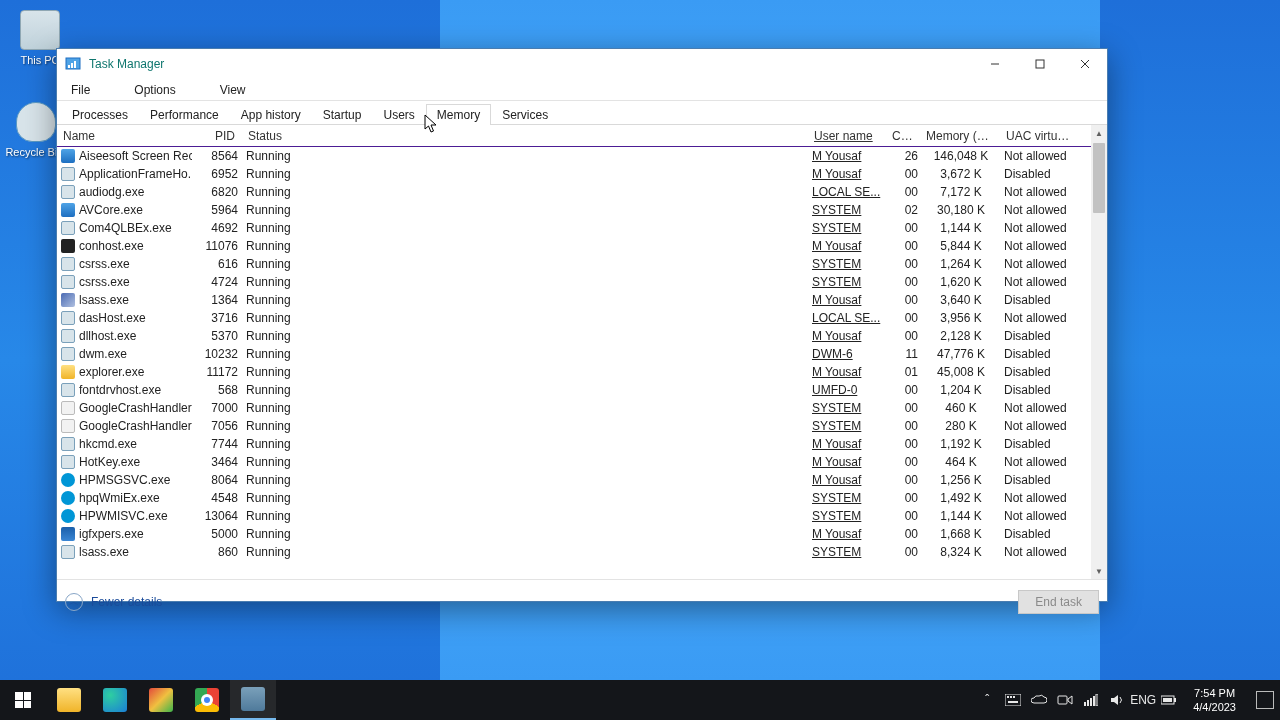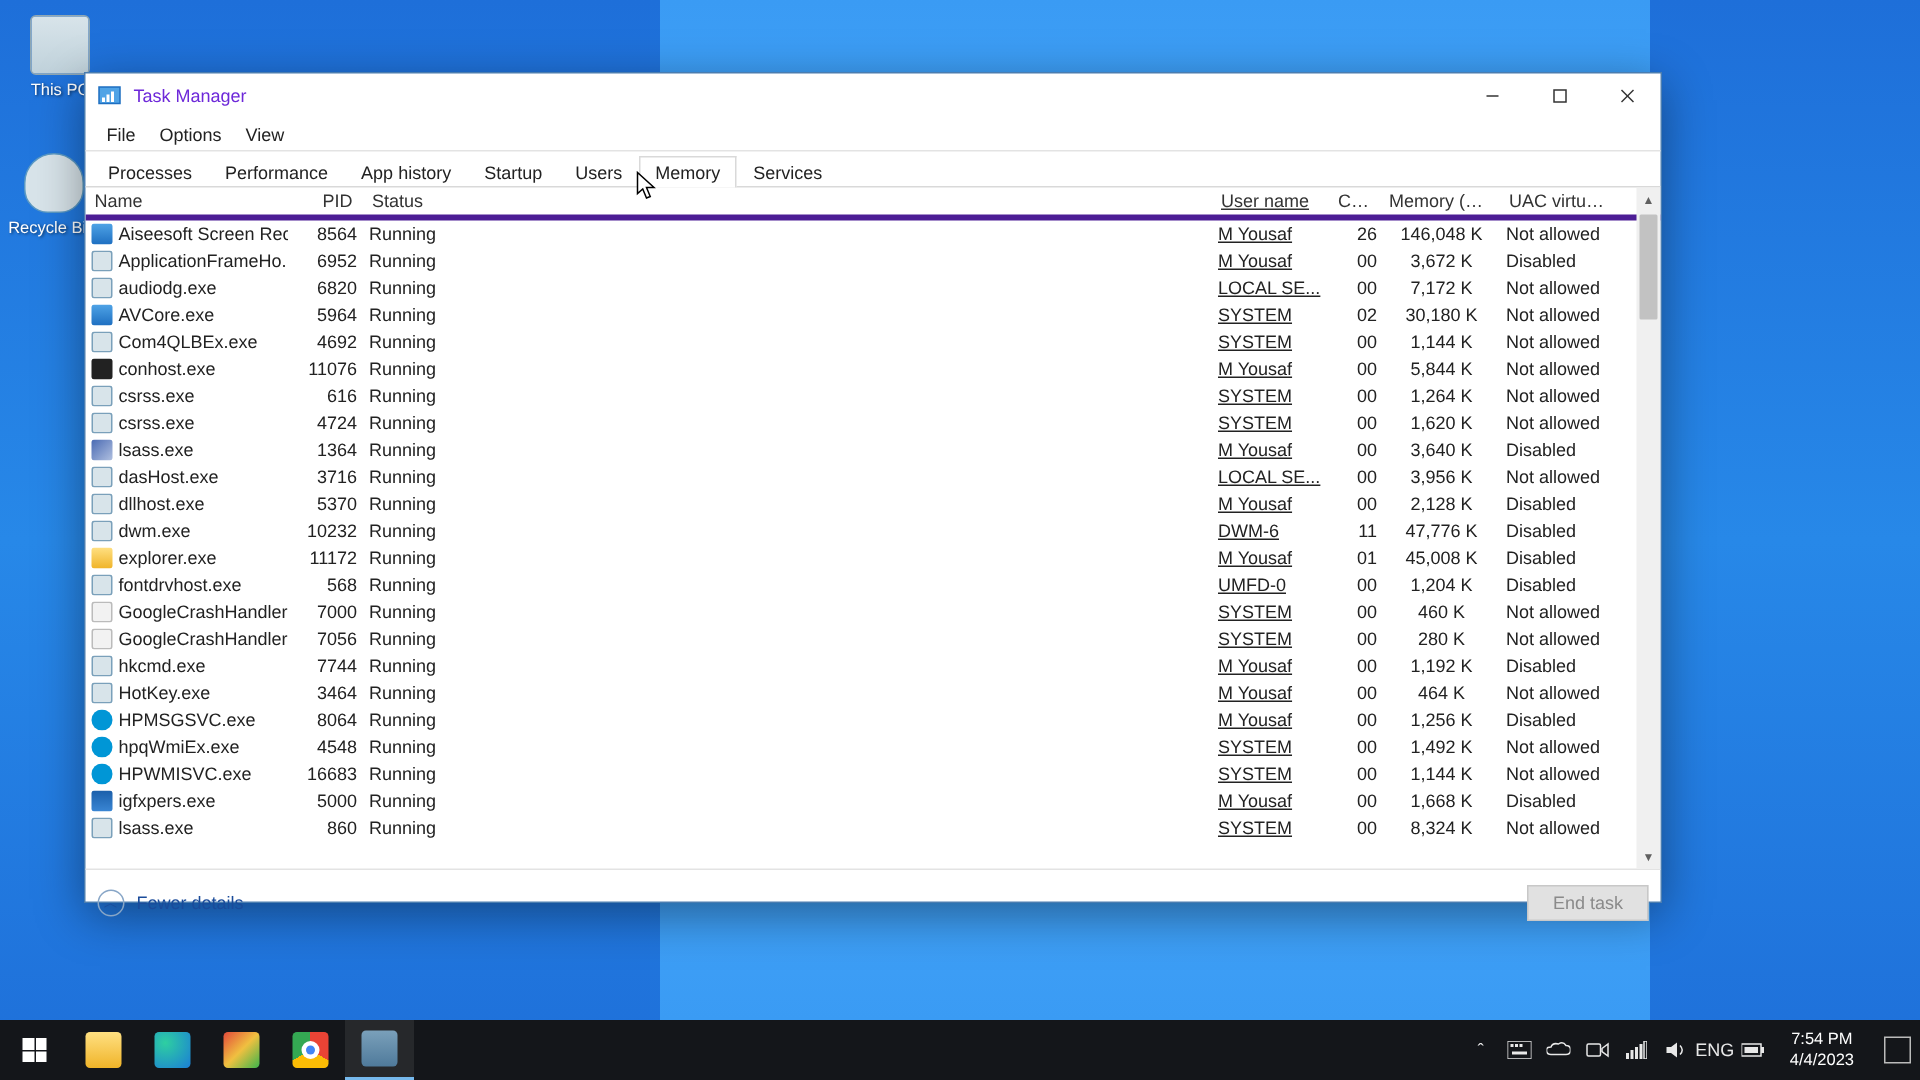--- a/index.html
+++ b/index.html
@@ -60,38 +60,39 @@
     align-items: center;
     padding-left: 8px;
     position: relative;
   }
   .title-icon {
     width: 16px; height: 16px;
     margin-right: 8px;
     display: inline-block;
   }
   .title-icon svg { width: 16px; height: 16px; display: block; }
-  .title-text { font-size: 12px; color: #6d28d9; }
+  .title-text { font-size: 12px; color: #0f766e; }
   .win-controls {
     position: absolute;
     right: 0; top: 0;
     display: flex;
   }
   .win-btn {
     width: 45px; height: 30px;
     display: flex; align-items: center; justify-content: center;
     color: #333;
   }
 
   .menubar {
     height: 22px;
     display: flex;
     align-items: center;
     padding: 0 6px;
     border-bottom: 1px solid #e3e3e3;
+    gap: 28px;
   }
   .menu-item {
     padding: 2px 8px;
     font-size: 12px;
     color: #222;
   }
 
   .tabbar {
     height: 24px;
     display: flex;
@@ -113,21 +114,21 @@
     background: #fff;
   }
 
   .table-container {
     position: relative;
     height: 454px;
     overflow: hidden;
   }
   .header-row {
     height: 22px;
-    border-bottom: 4px solid #4c1d95;
+    border-bottom: 1px solid #4c1d95;
     display: flex;
     align-items: center;
     position: relative;
   }
   .header-cell {
     font-size: 12px;
     color: #333;
     padding: 0 4px;
     overflow: hidden;
     white-space: nowrap;
@@ -610,21 +611,21 @@
           <div class="cell col-user">SYSTEM</div>
           <div class="cell col-cpu">00</div>
           <div class="cell col-mem">1,492 K</div>
           <div class="cell col-uac">Not allowed</div>
         </div>
         <div class="row">
           <div class="cell col-name">
             <span class="proc-icon ico-hp"></span>
             <span>HPWMISVC.exe</span>
           </div>
-          <div class="cell col-pid">16683</div>
+          <div class="cell col-pid">13064</div>
           <div class="cell col-status">Running</div>
           <div class="cell col-user">SYSTEM</div>
           <div class="cell col-cpu">00</div>
           <div class="cell col-mem">1,144 K</div>
           <div class="cell col-uac">Not allowed</div>
         </div>
         <div class="row">
           <div class="cell col-name">
             <span class="proc-icon ico-intel"></span>
             <span>igfxpers.exe</span>

